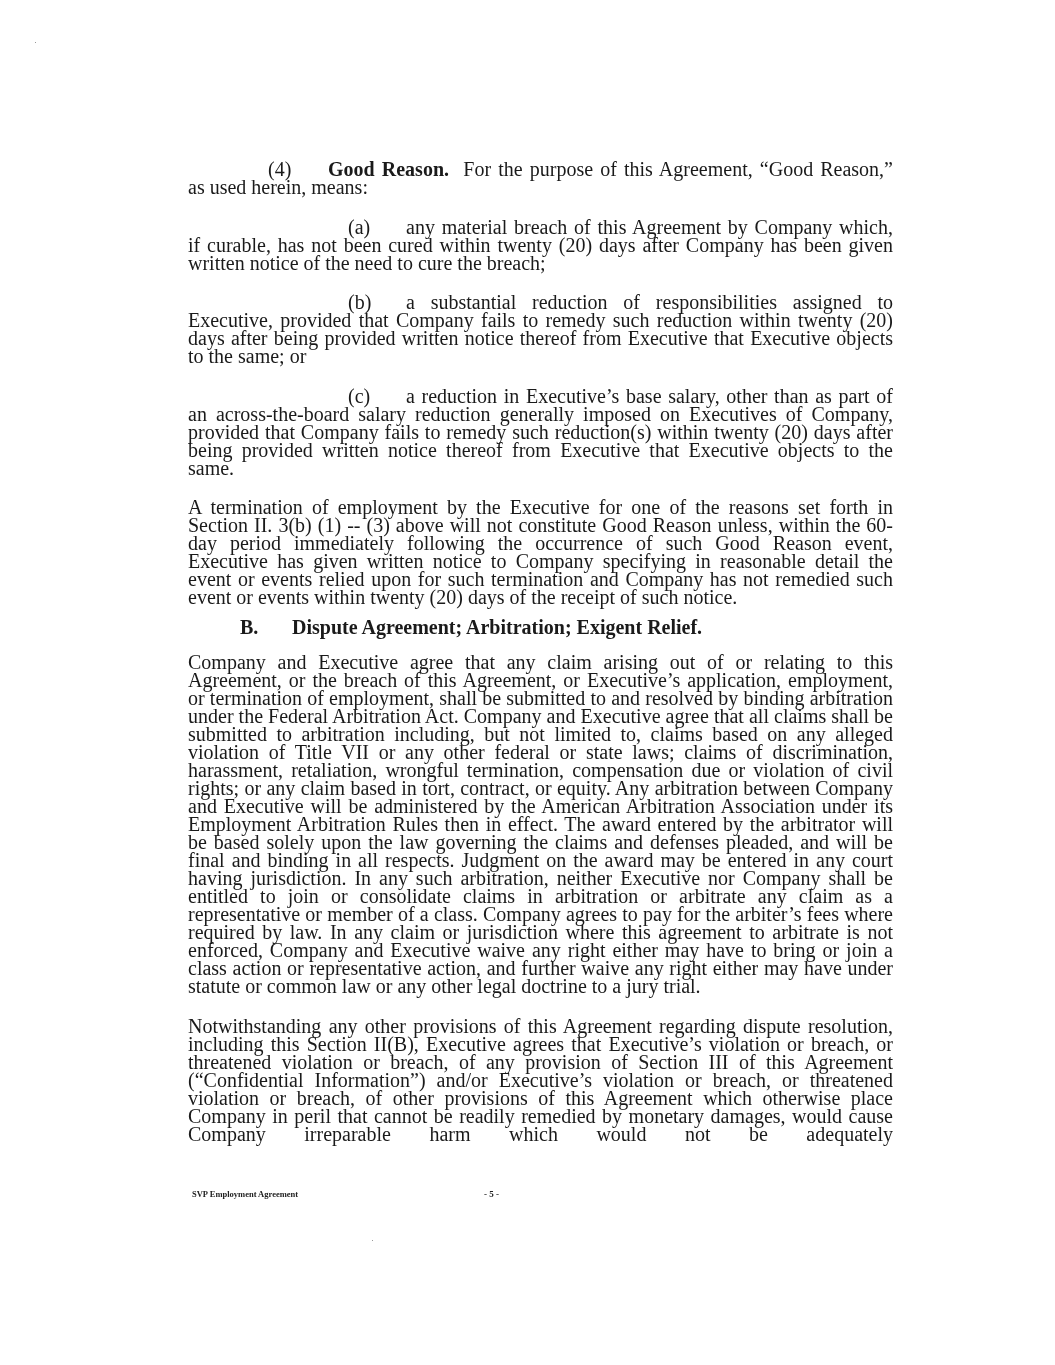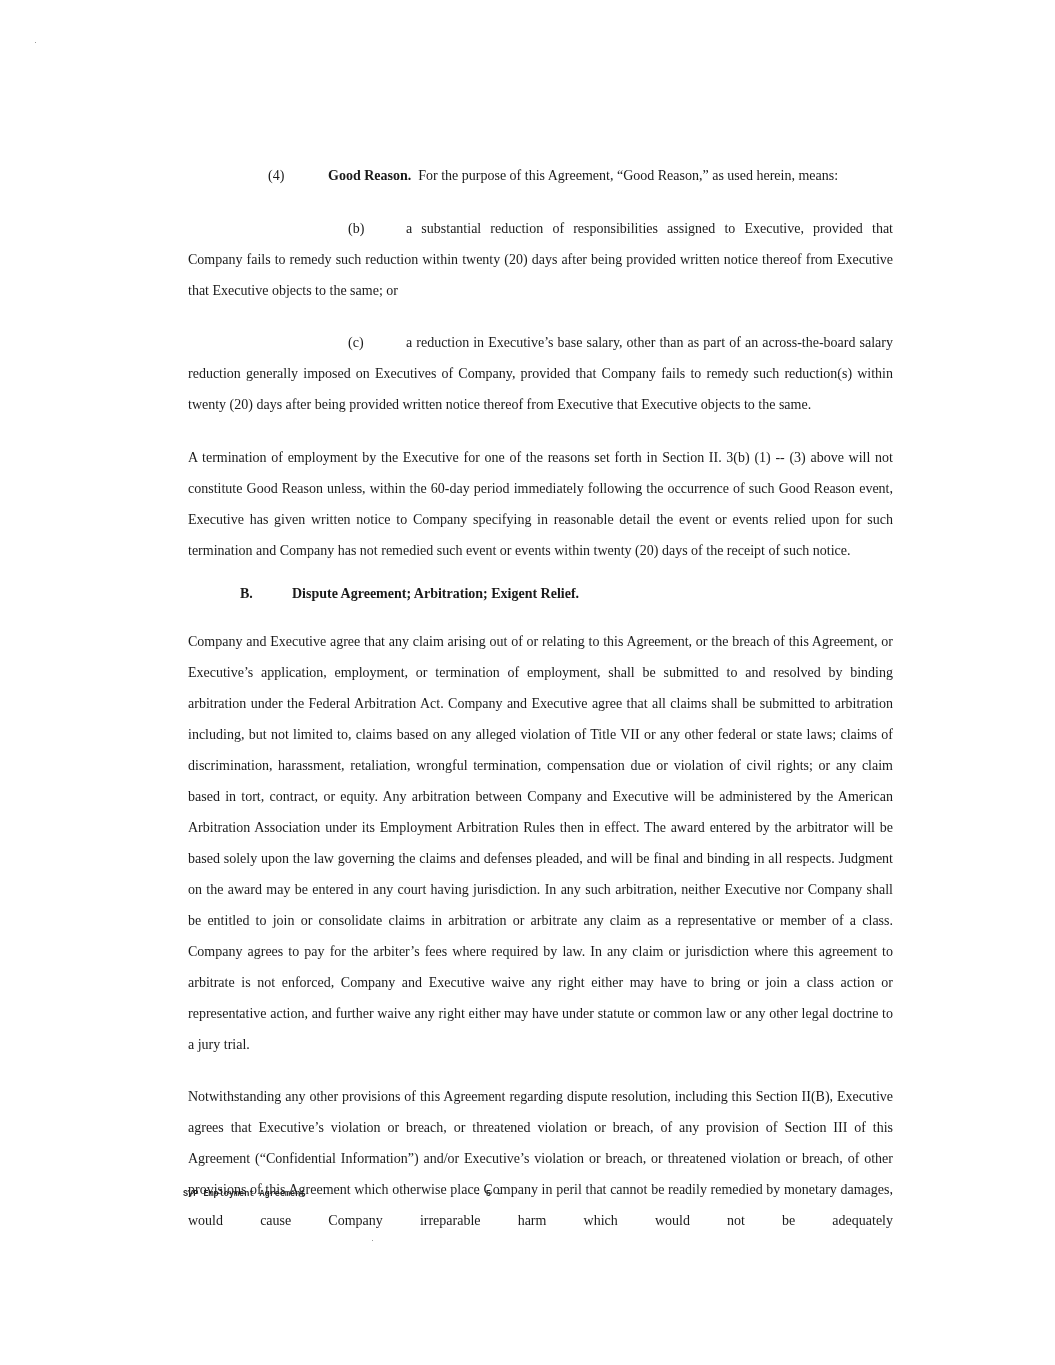--- a/index.html
+++ b/index.html
@@ -13,22 +13,22 @@
       position: relative;
       overflow: hidden;
       color: #1a1a1a;
       font-family: "Liberation Serif", "DejaVu Serif", serif;
     }
     .page {
       position: absolute;
       left: 188px;
       top: 160px;
       width: 705px;
-      font-size: 14px;
-      line-height: 31px;
+      font-size: 20px;
+      line-height: 18px;
     }
     p {
       margin: 0;
       text-align: justify;
     }
     .para {
       margin-bottom: 21.6px;
     }
     .first-line-indent-1 {
       text-indent: 80px;
@@ -48,23 +48,23 @@
       font-weight: bold;
     }
     .heading-b .letter {
       display: inline-block;
       width: 52px;
     }
     .mb-small { margin-bottom: 12px; }
     .footer {
       position: absolute;
       top: 1189px;
-      left: 183px;
+      left: 192px;
       width: 700px;
-      font-family: Liberation Mono, monospace;
+      font-family: Liberation Serif, serif;
       font-size: 8.5px;
       font-weight: bold;
       color: #222;
     }
     .footer .page-num {
       position: absolute;
       left: 292px;
       top: 0;
       font-size: 9px;
     }
@@ -75,20 +75,21 @@
       background: #999;
     }
   </style>
 </head>
 <body>
 
 <div class="page">
 
   <p class="para first-line-indent-1"><span class="tab num-4">(4)</span><b>Good Reason.</b>&nbsp; <span>For the purpose of this Agreement, “Good Reason,” as used herein, means:</span></p>
 
+  <p class="para first-line-indent-2"><span class="tab num-sub">(a)</span><span>any material breach of this Agreement by Company which, if curable, has not been cured within twenty (20) days after Company has been given written notice of the need to cure the breach;</span></p>
 
   <p class="para first-line-indent-2" style="margin-top:0;"><span class="tab num-sub">(b)</span><span>a substantial reduction of responsibilities assigned to Executive, provided that Company fails to remedy such reduction within twenty (20) days after being provided written notice thereof from Executive that Executive objects to the same; or</span></p>
 
   <p class="para first-line-indent-2" style="margin-top:12px;"><span class="tab num-sub">(c)</span><span>a reduction in Executive’s base salary, other than as part of an across-the-board salary reduction generally imposed on Executives of Company, provided that Company fails to remedy such reduction(s) within twenty (20) days after being provided written notice thereof from Executive that Executive objects to the same.</span></p>
 
   <p class="mb-small">A termination of employment by the Executive for one of the reasons set forth in Section II. 3(b) (1) -- (3) above will not constitute Good Reason unless, within the 60-day period immediately following the occurrence of such Good Reason event, Executive has given written notice to Company specifying in reasonable detail the event or events relied upon for such termination and Company has not remedied such event or events within twenty (20) days of the receipt of such notice.</p>
 
   <div class="heading-b"><span class="letter">B.</span><span>Dispute Agreement; Arbitration; Exigent Relief.</span></div>
 
   <p class="para">Company and Executive agree that any claim arising out of or relating to this Agreement, or the breach of this Agreement, or Executive’s application, employment, or termination of employment, shall be submitted to and resolved by binding arbitration under the Federal Arbitration Act. Company and Executive agree that all claims shall be submitted to arbitration including, but not limited to, claims based on any alleged violation of Title VII or any other federal or state laws; claims of discrimination, harassment, retaliation, wrongful termination, compensation due or violation of civil rights; or any claim based in tort, contract, or equity. Any arbitration between Company and Executive will be administered by the American Arbitration Association under its Employment Arbitration Rules then in effect. The award entered by the arbitrator will be based solely upon the law governing the claims and defenses pleaded, and will be final and binding in all respects. Judgment on the award may be entered in any court having jurisdiction. In any such arbitration, neither Executive nor Company shall be entitled to join or consolidate claims in arbitration or arbitrate any claim as a representative or member of a class. Company agrees to pay for the arbiter’s fees where required by law. In any claim or jurisdiction where this agreement to arbitrate is not enforced, Company and Executive waive any right either may have to bring or join a class action or representative action, and further waive any right either may have under statute or common law or any other legal doctrine to a jury trial.</p>

